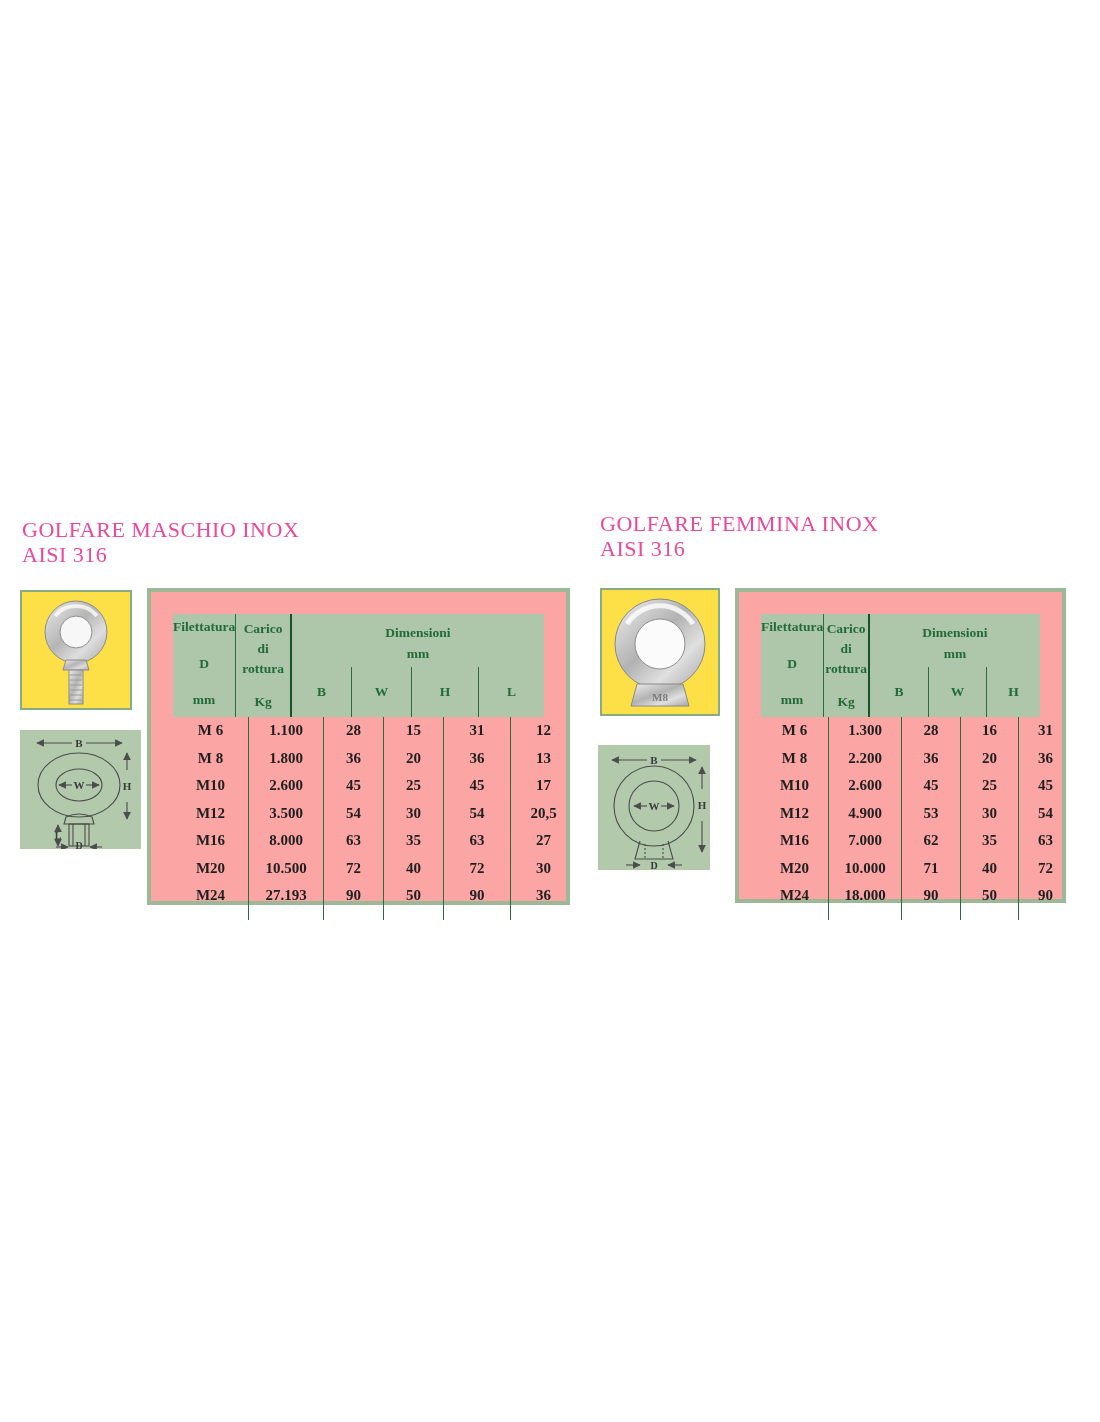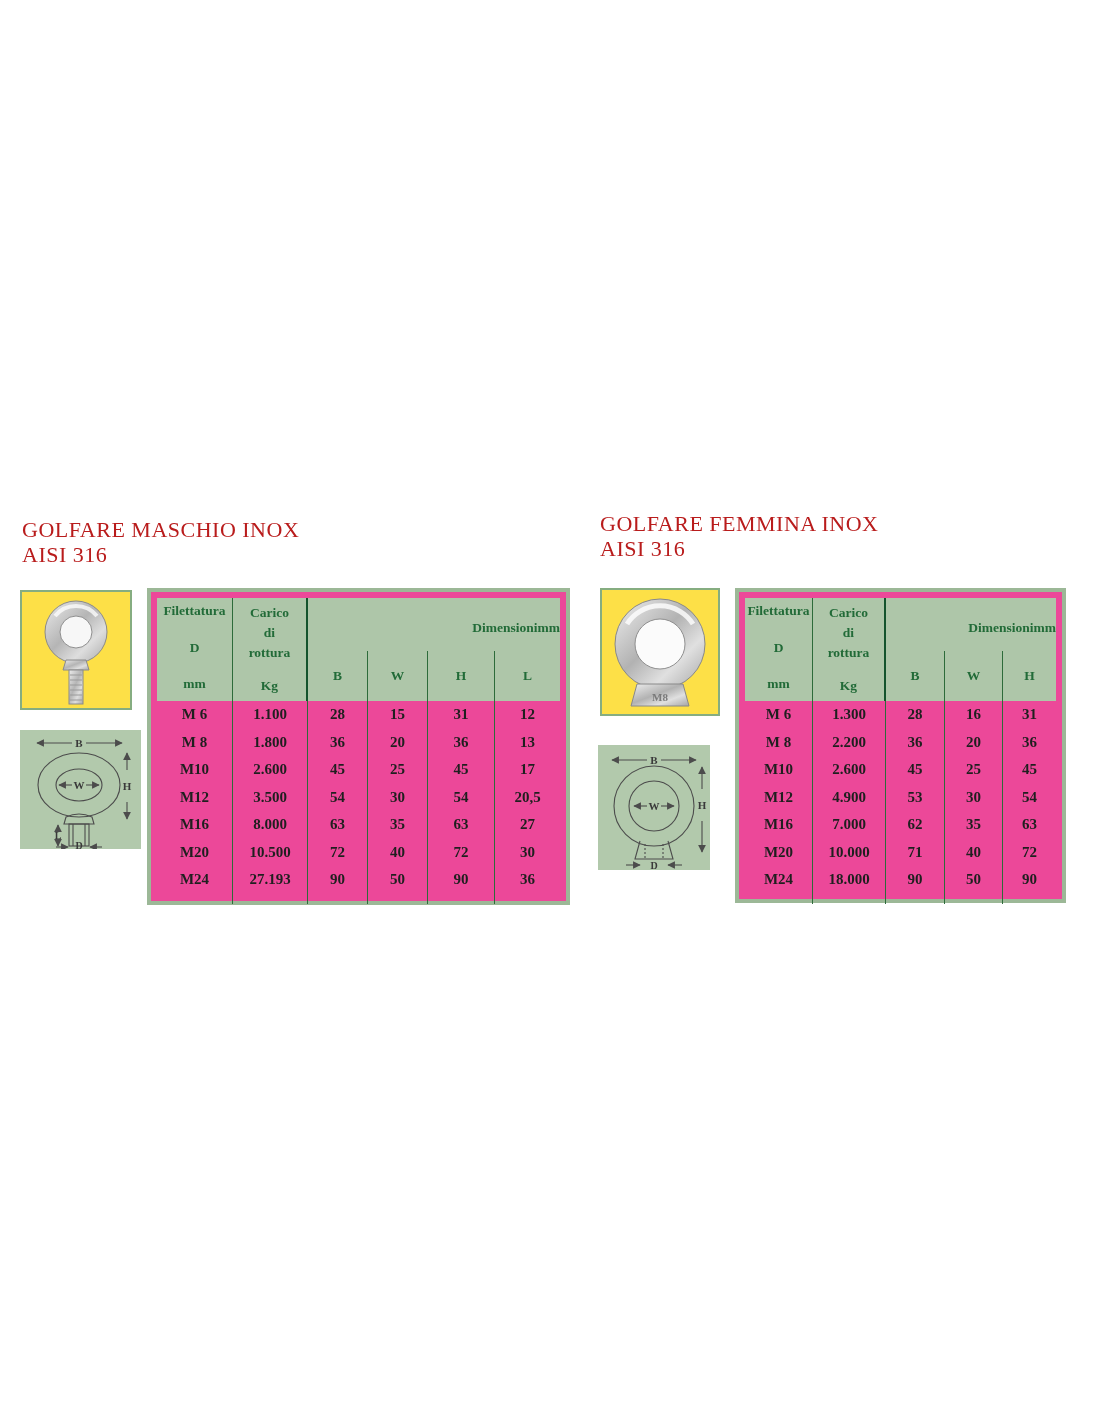--- a/index.html
+++ b/index.html
@@ -1,41 +1,41 @@
 <!DOCTYPE html>
 <html><head>
 <meta charset="utf-8">
 <style>
   html,body{margin:0;padding:0;background:#fff;}
   #canvas{position:relative;width:1100px;height:1422px;background:#ffffff;overflow:hidden;
           font-family:"Liberation Serif","DejaVu Serif",serif;}
 
   
-  .title-block{position:absolute;color:#b91c1c;font-size:22px;line-height:25px;letter-spacing:.5px;}
+  .title-block{position:absolute;color:#ec4899;font-size:22px;line-height:25px;letter-spacing:.5px;}
   .title-block .t1{white-space:nowrap;}
 
   
   .photo-box{position:absolute;background:#fde047;border:2px solid #86ad81;box-sizing:border-box;
              display:flex;align-items:center;justify-content:center;overflow:hidden;}
 
   
   .drawing{position:absolute;background:#b2c9ac;}
 
   
-  .spec-table{position:absolute;background:#ec4899;border:4px solid #9cb897;box-sizing:border-box;
-              padding:6px;}
+  .spec-table{position:absolute;background:#fca5a5;border:4px solid #9cb897;box-sizing:border-box;
+              padding:22px;}
   .thead{background:#aec6a9;color:#226b38;font-weight:bold;display:flex;height:103px;box-sizing:border-box;}
   .thead .hcol{box-sizing:border-box;display:flex;flex-direction:column;align-items:center;text-align:center;
                font-size:13.5px;}
   .hcol.c1{padding:5px 0 9px;justify-content:space-between;border-right:1px solid #2d6b3a;}
   .hcol.c2{padding:5px 0 7px;border-right:2px solid #14532d;}
   .hcol.c2 .ln{line-height:20px;}
   .hcol.c2 .unit{margin-top:auto;}
   .dimarea{flex:1;display:flex;flex-direction:column;box-sizing:border-box;}
-  .dim-title{height:48px;display:flex;flex-direction:row;align-items:center;justify-content:flex-end;
+  .dim-title{height:48px;display:flex;flex-direction:column;align-items:center;justify-content:center;
              padding-top:5px;line-height:21px;font-size:13.5px;}
   .dim-subs{flex:1;display:flex;}
   .dim-subs .sub{box-sizing:border-box;display:flex;align-items:center;justify-content:center;font-size:13.5px;}
   .dim-subs .sub:not(:last-child){border-right:1px solid #2d6b3a;}
 
   .tbody .trow{display:grid;height:27.5px;}
   .tbody .trow .tcell{box-sizing:border-box;display:flex;align-items:center;justify-content:center;
                       font-weight:bold;font-size:15px;color:#1f1f1f;white-space:nowrap;overflow:hidden;}
   .tbody .trow .tcell:not(:last-child){border-right:1px solid #2d6b3a;}
   .tbody .spacer{display:grid;height:10px;}

